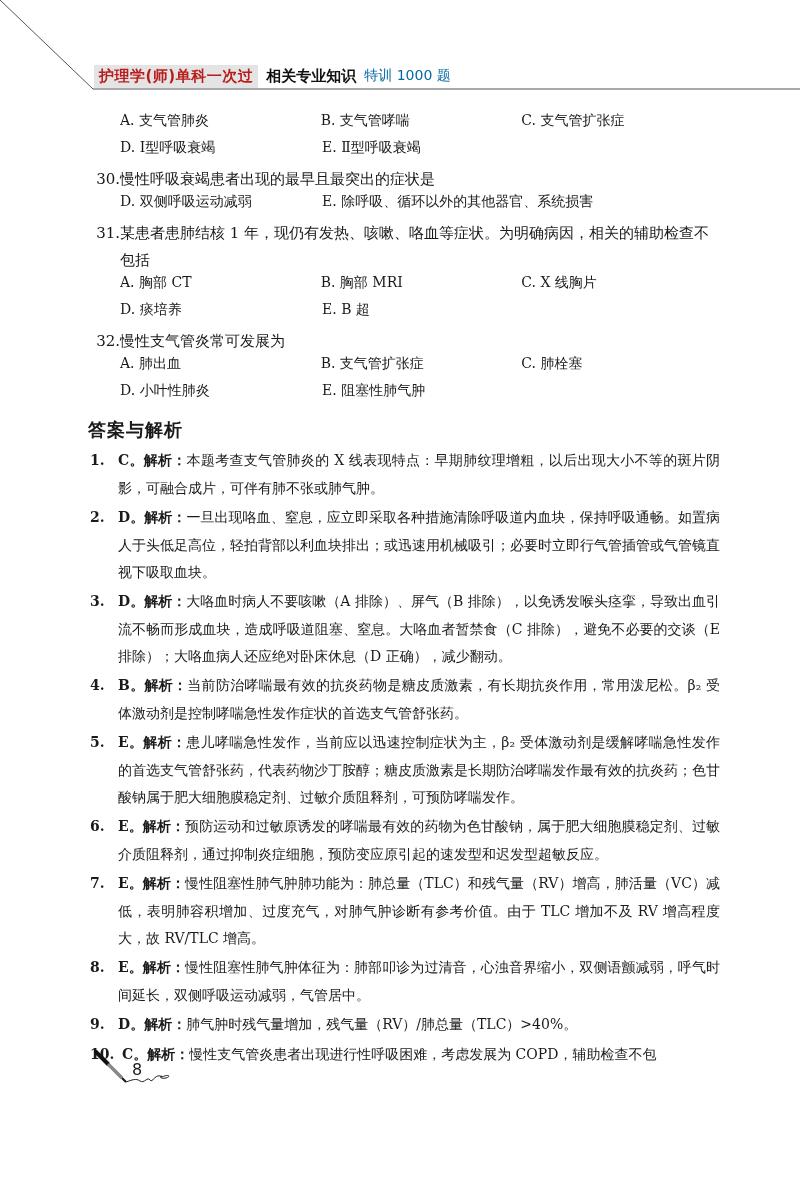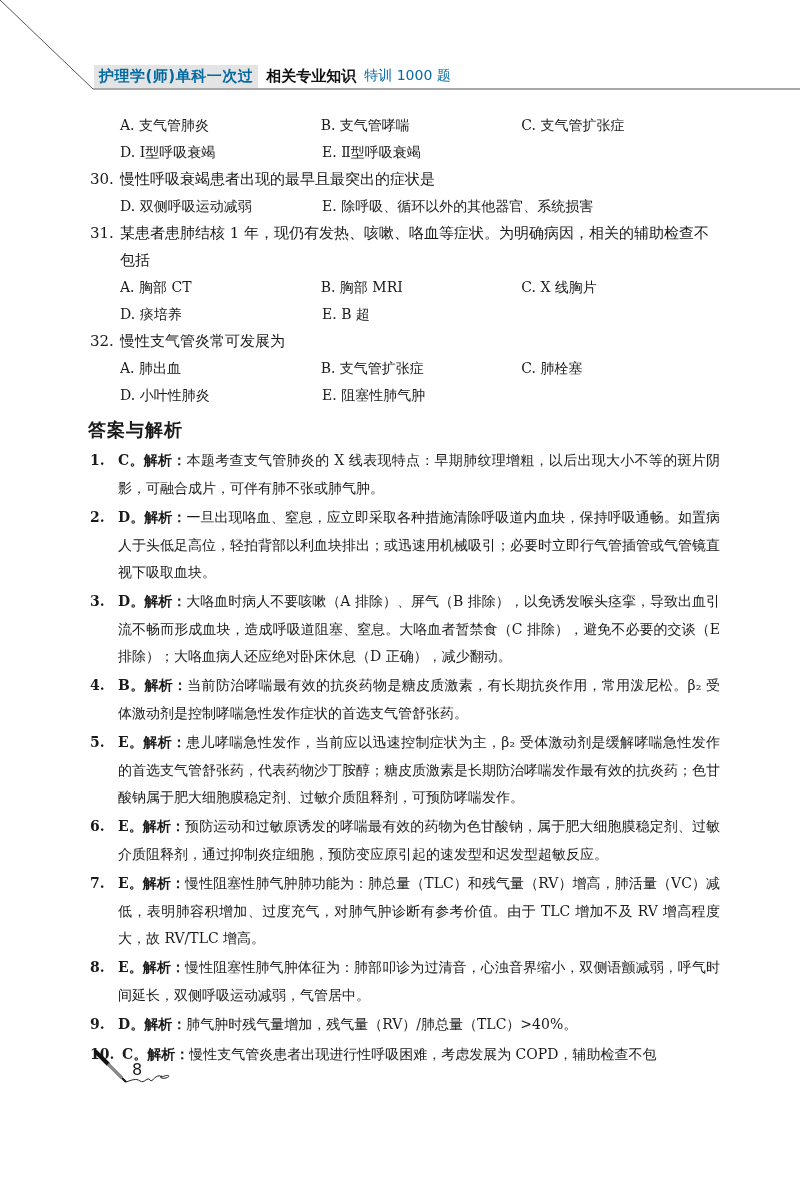--- a/index.html
+++ b/index.html
@@ -1,29 +1,29 @@
 <!DOCTYPE html>
 <html><head>
   <meta charset="utf-8">
   <style>
     html, body { margin: 0; padding: 0; background: #ffffff; }
     body { width: 800px; height: 1200px; position: relative; overflow: hidden;
            font-family: "DejaVu Serif", "Liberation Serif", serif; color: #1a1a1a; }
     .header-diag { position: absolute; left: 0; top: 0; width: 800px; height: 100px; }
     .header-bar { position: absolute; left: 60px; top: 64px; height: 24px; display: flex; align-items: center; }
     .book-title { background: #e4e4e4; font-family: "DejaVu Sans", sans-serif; font-weight: bold; font-size: 15px;
-                  padding: 2px 5px; letter-spacing: 0.5px; color: #0369a1; }
+                  padding: 2px 5px; letter-spacing: 0.5px; color: #b91c1c; }
     .book-subtitle { font-family: "DejaVu Sans", sans-serif; font-weight: bold; font-size: 15px; margin-left: 8px; color: #111; }
     .book-series { font-family: "DejaVu Sans", sans-serif; font-size: 14px; margin-left: 8px; color: #0369a1; }
     .content { position: absolute; left: 90px; top: 112px; width: 630px; }
-    .opt-row { display: flex; height: 27px; align-items: center; font-size: 14px; padding-left: 30px; }
+    .opt-row { display: flex; height: 27px; font-size: 14px; padding-left: 30px; }
     .opt { width: 202px; white-space: nowrap; }
     .opt:nth-child(3) { width: 200px; }
     .q-stem { font-size: 15px; line-height: 27px; display: flex; }
-    .q-num { width: 30px; flex: none; }
+    .q-num { width: 30px; flex: none; text-align: right; }
     .q-text { flex: 1; }
     .section-title { font-family: "DejaVu Sans", sans-serif; font-weight: 900; font-size: 18px; margin-top: 6px;
                      height: 30px; line-height: 30px; letter-spacing: 1px; }
     .ans { display: flex; font-size: 14px; line-height: 27px; margin-top: 2px; }
     .ans .a-num { width: 28px; flex: none; font-weight: bold; }
     .ans .a-body { flex: 1; text-align: justify; }
     .ans .a-key { font-weight: bold; }
     .ans .a-label { font-weight: bold; font-family: Liberation Mono, monospace; }
     .ans-10 .a-num { width: 32px; }
     .footer { position: absolute; left: 92px; top: 1050px; width: 90px; height: 40px; }

